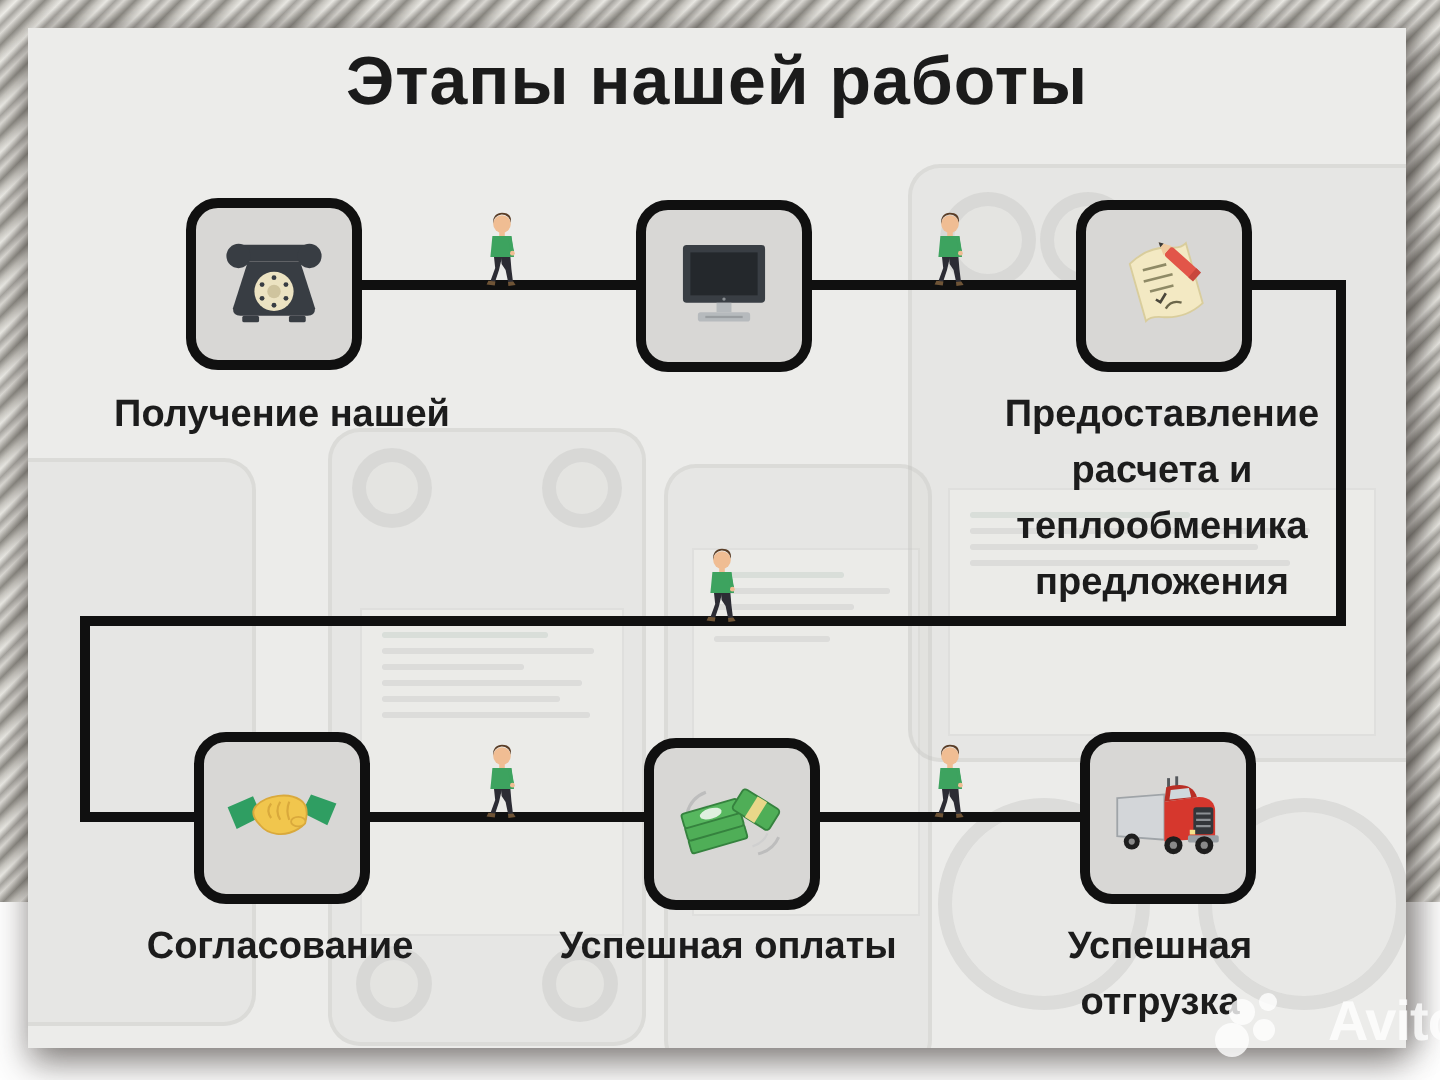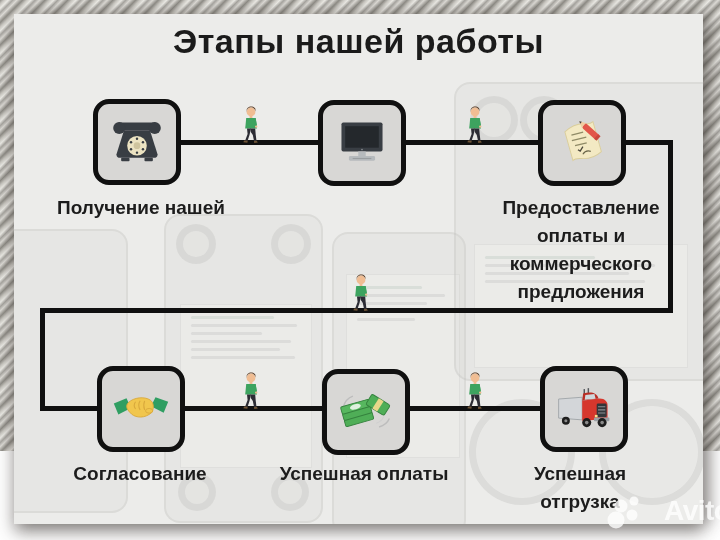--- a/index.html
+++ b/index.html
@@ -182,21 +182,21 @@
         <circle cx="12" cy="37" r="4.4" fill="#1e1e1e"></circle>
           <circle cx="12" cy="37" r="1.7" fill="#8a8a8a"></circle>
         <circle cx="35" cy="39" r="5" fill="#1e1e1e"></circle>
           <circle cx="35" cy="39" r="2" fill="#8a8a8a"></circle>
         <circle cx="52" cy="39" r="5" fill="#1e1e1e"></circle>
           <circle cx="52" cy="39" r="2" fill="#8a8a8a"></circle>
       </svg>
     </div>
 
     <div class="lbl" style="left:127px;top:180px;max-width:210px;">Получение нашей</div>
-    <div class="lbl" style="left:567px;top:180px;max-width:180px;">Предоставление оплаты и коммерческого предложения</div>
+    <div class="lbl" style="left:567px;top:180px;max-width:180px;">Предоставление расчета и теплообменика предложения</div>
     <div class="lbl" style="left:126px;top:446px;max-width:220px;">Согласование</div>
     <div class="lbl" style="left:350px;top:446px;max-width:230px;">Успешная оплаты</div>
     <div class="lbl" style="left:566px;top:446px;max-width:240px;">Успешная отгрузка</div>
 
     <svg class="person" style="left:224px;top:90px;" viewBox="0 0 26 40">
       <circle cx="13" cy="8" r="4.4" fill="#f0bd93"></circle>
       <path d="M8.6,8 a4.4,4.4 0 0 1 8.8,-0.6 C18,3.8 16,2.4 13,2.4 C10,2.4 8.2,4.6 8.6,8 Z" fill="#5a3d26"></path>
       <rect x="11.6" y="11.6" width="2.8" height="2.6" fill="#f0bd93"></rect>
       <path d="M8.2,14 L17.8,14 L19,24.5 L7.2,24.5 Z" fill="#3da35f"></path>
       <path d="M17.6,14.5 L19,21.5 L17.2,22 L16.2,15.6 Z" fill="#3da35f"></path>

